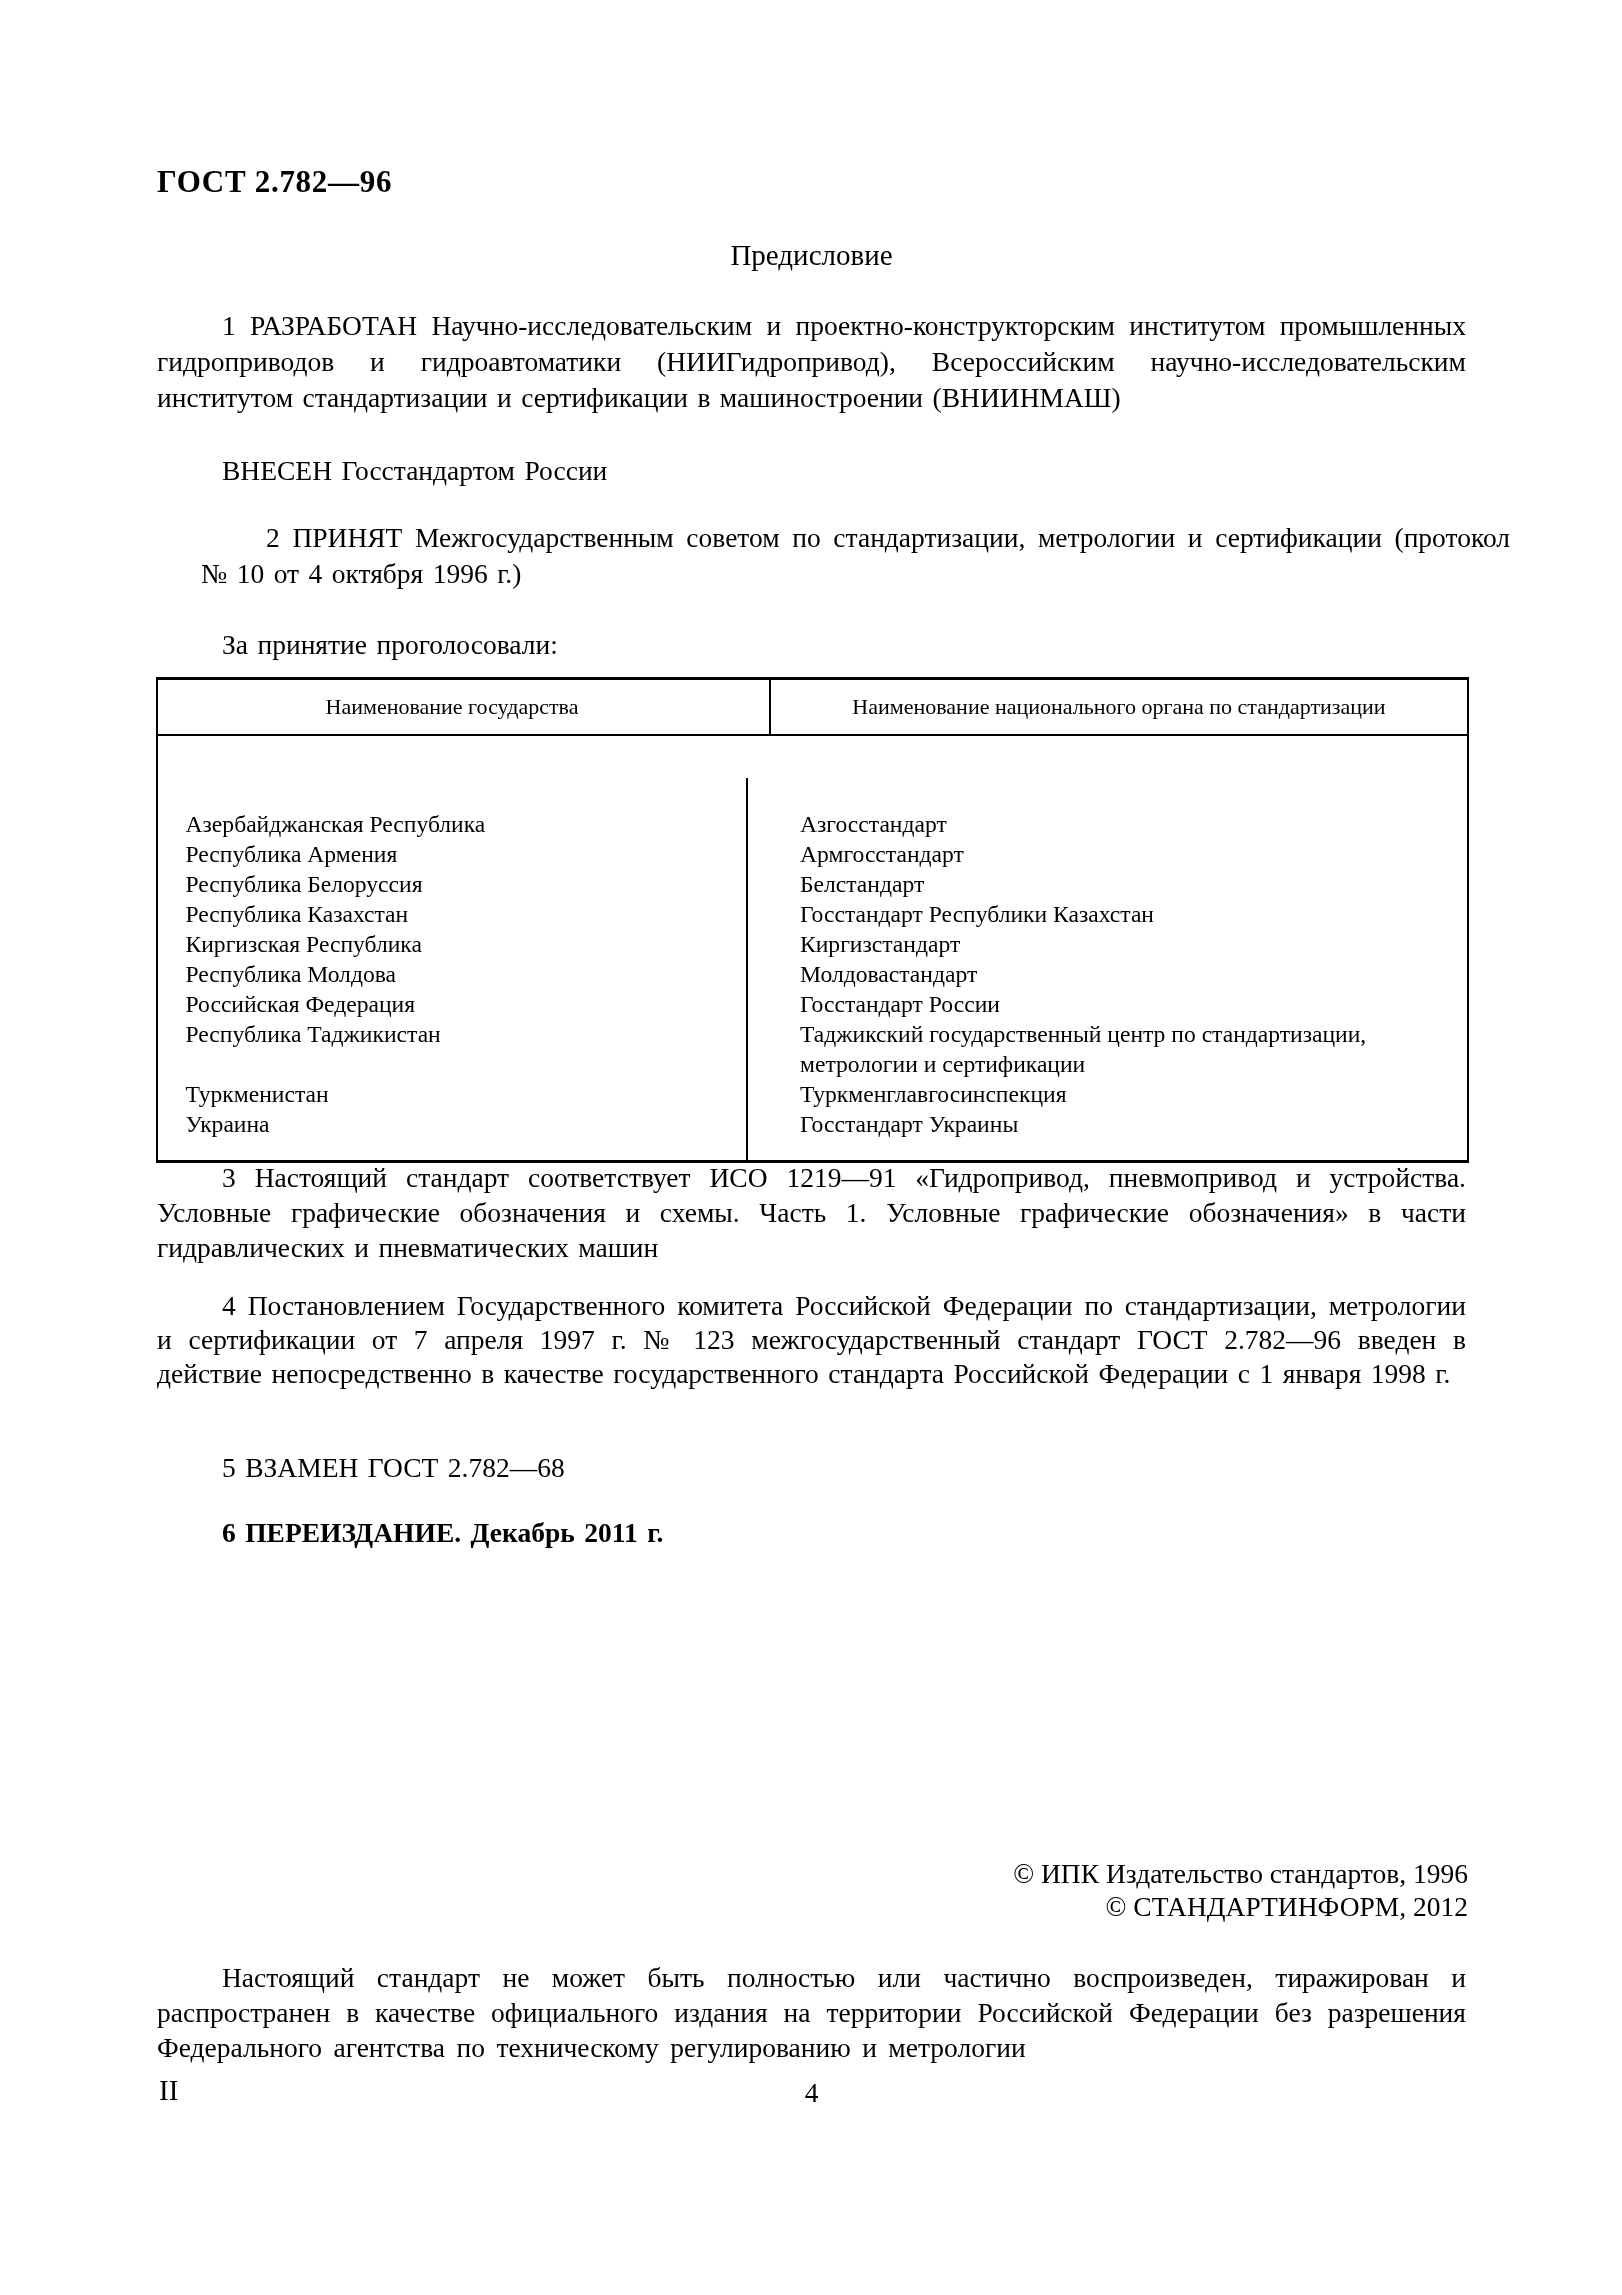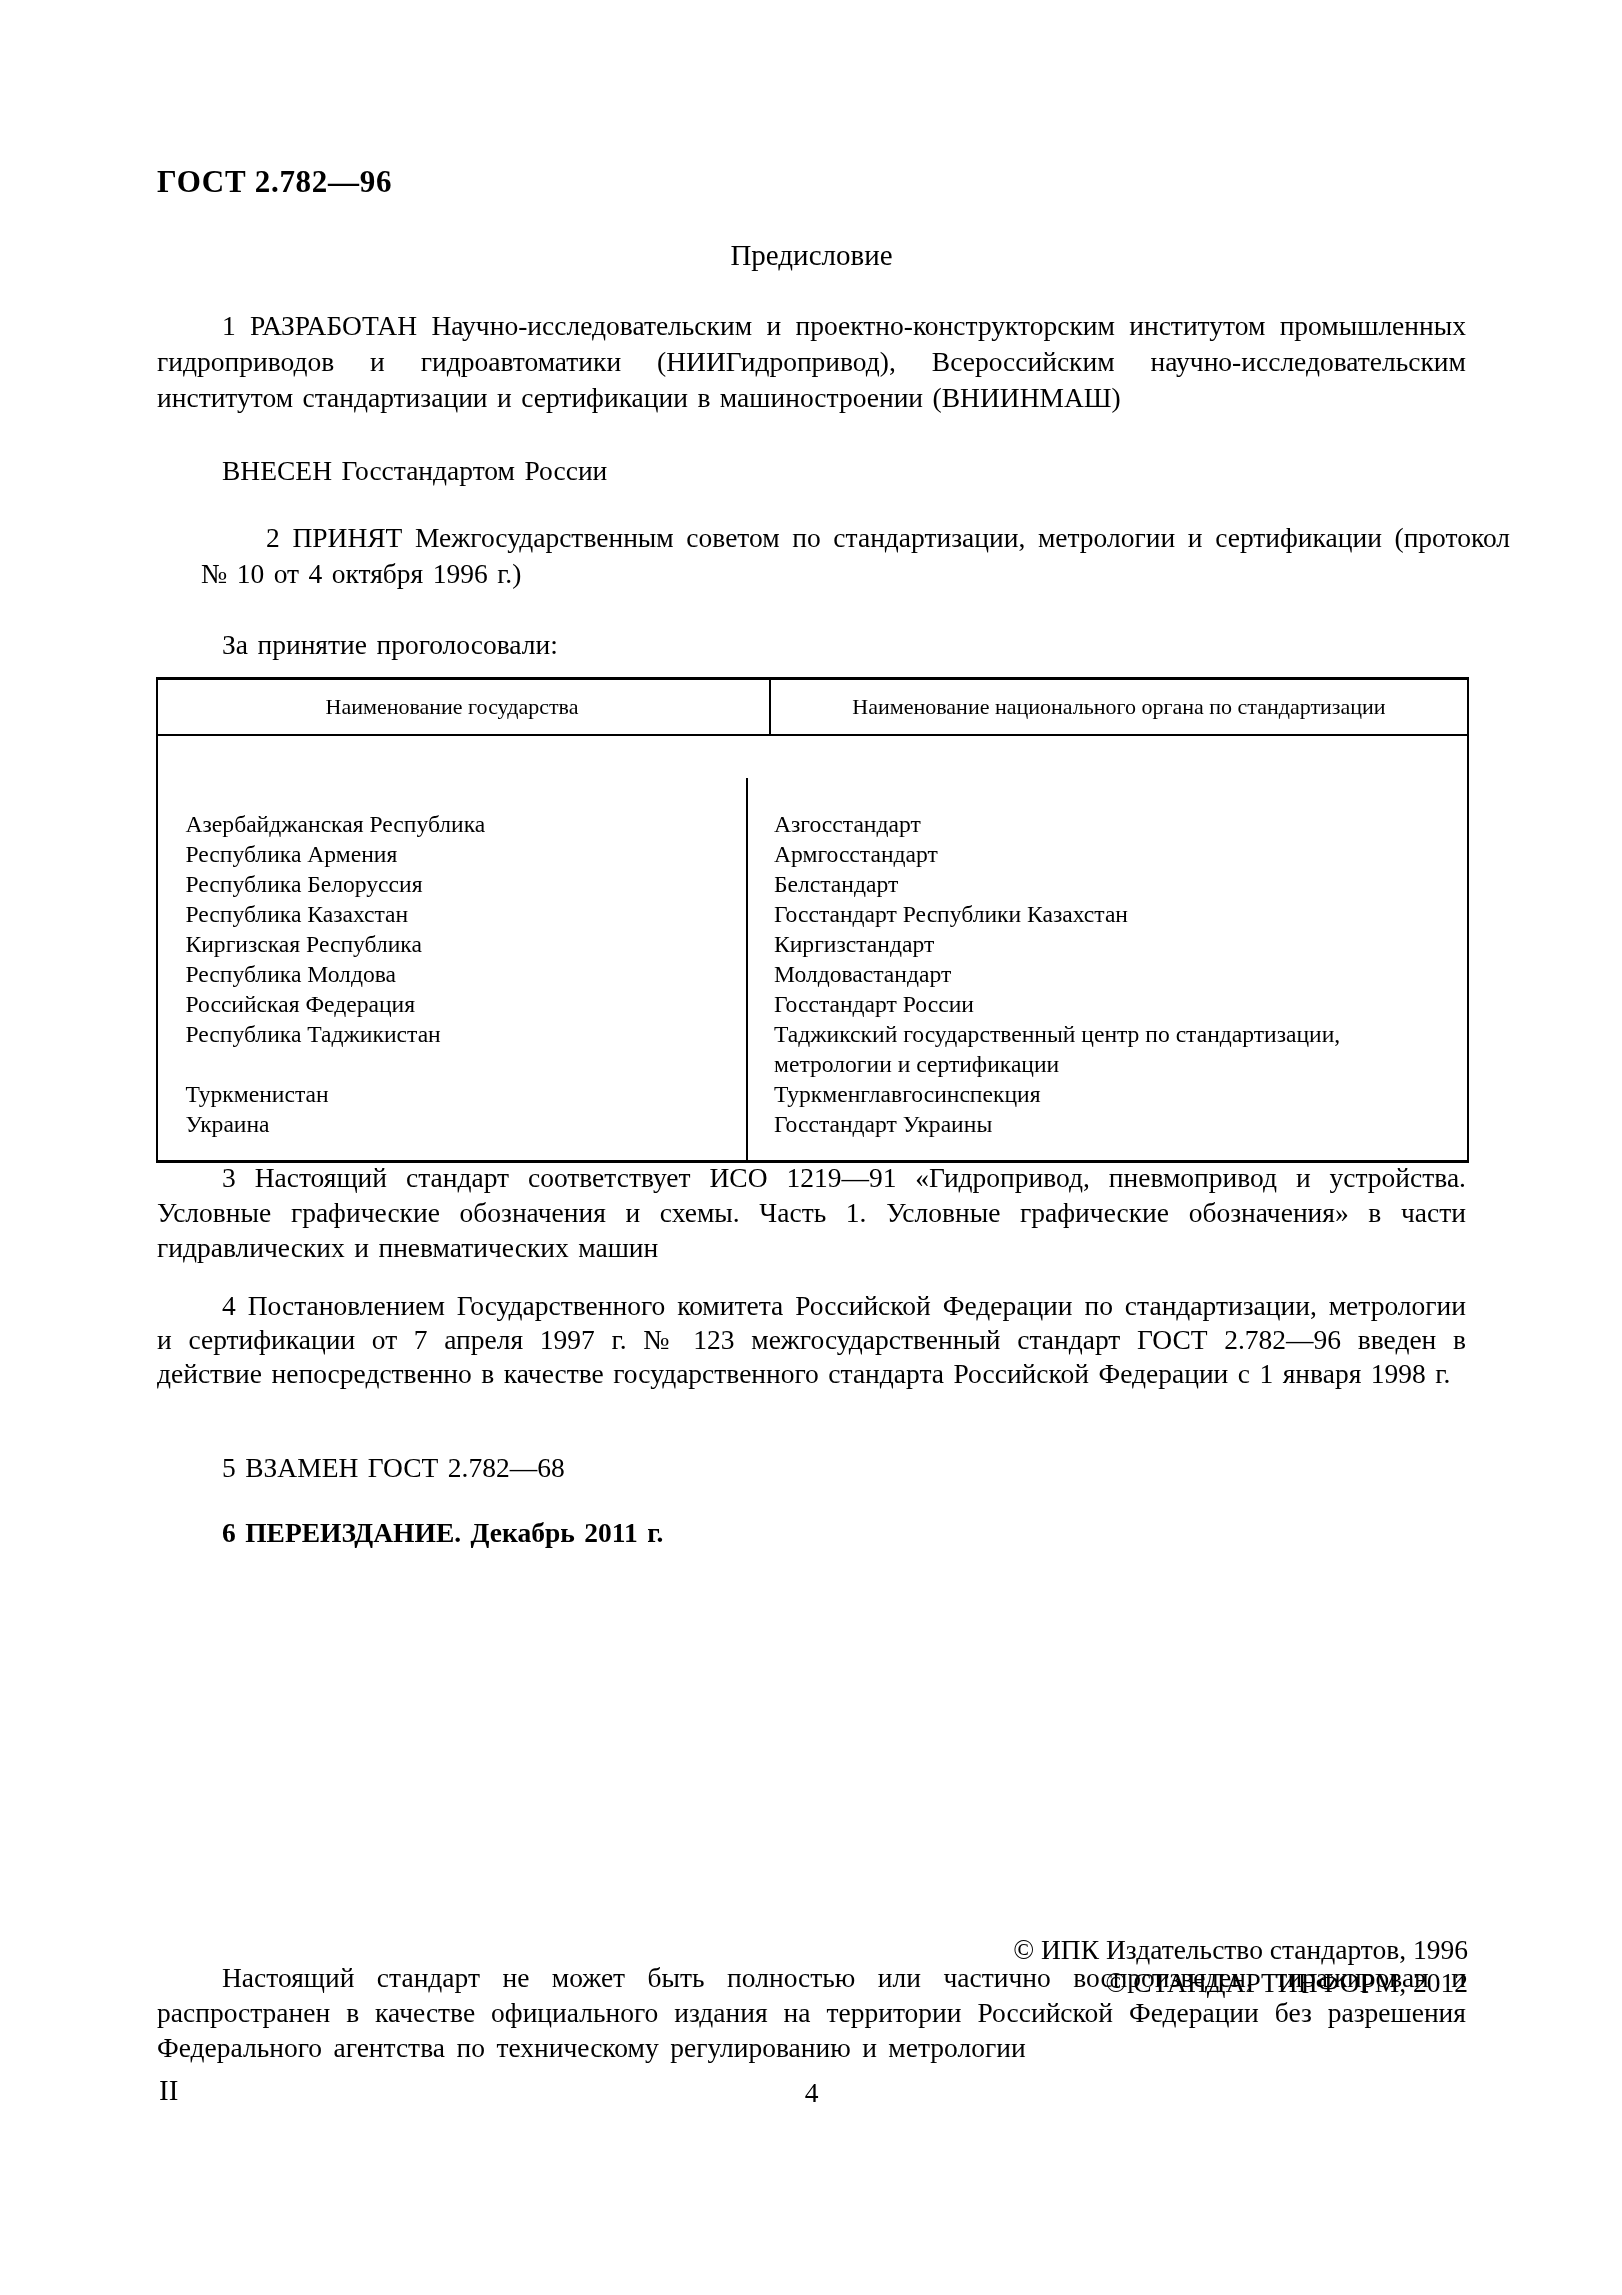--- a/index.html
+++ b/index.html
@@ -59,31 +59,31 @@
     padding: 11.8px 6.5px 13px 6.5px;
     line-height: 29px;
   }
   .th + .th { border-left: 2px solid #000; margin-left: 23px; }
   .tr {
     display: grid;
     grid-template-columns: 588px 1fr;
   }
   .td { line-height: 30px; }
   .td.state { padding-left: 27.5px; padding-right: 13px; }
-  .td.org   { border-left: 2px solid #000; padding-left: 26px; padding-right: 18.3px; }
+  .td.org   { border-left: 2px solid #000; padding-left: 52px; padding-right: 18.3px; }
   .tr:first-child .td { padding-top: 31px; margin-top: 42px; }
   .tr:last-child  .td { padding-bottom: 21px; }
 
   #p3 { top: 1160px; line-height: 35px; }
   #p4 { top: 1289px; line-height: 34px; }
   #p5 { top: 1450px; }
   #p6 { top: 1515px; font-weight: bold; }
 
   .copyright {
-    top: 1933px; left: 157px; width: 1311px;
+    top: 1857px; left: 157px; width: 1311px;
     font-size: 27.5px; line-height: 33px;
     text-align: right;
   }
   #legal { top: 1960px; line-height: 35px; word-spacing: 4.6px; }
 
   .footer-left  { top: 2074px; left: 159px;  font-size: 29px; }
   .footer-page  { top: 2077px; left: 157px; width: 1309px; text-align: center; font-size: 27.5px; }
 </style>
 </head>
 <body>

